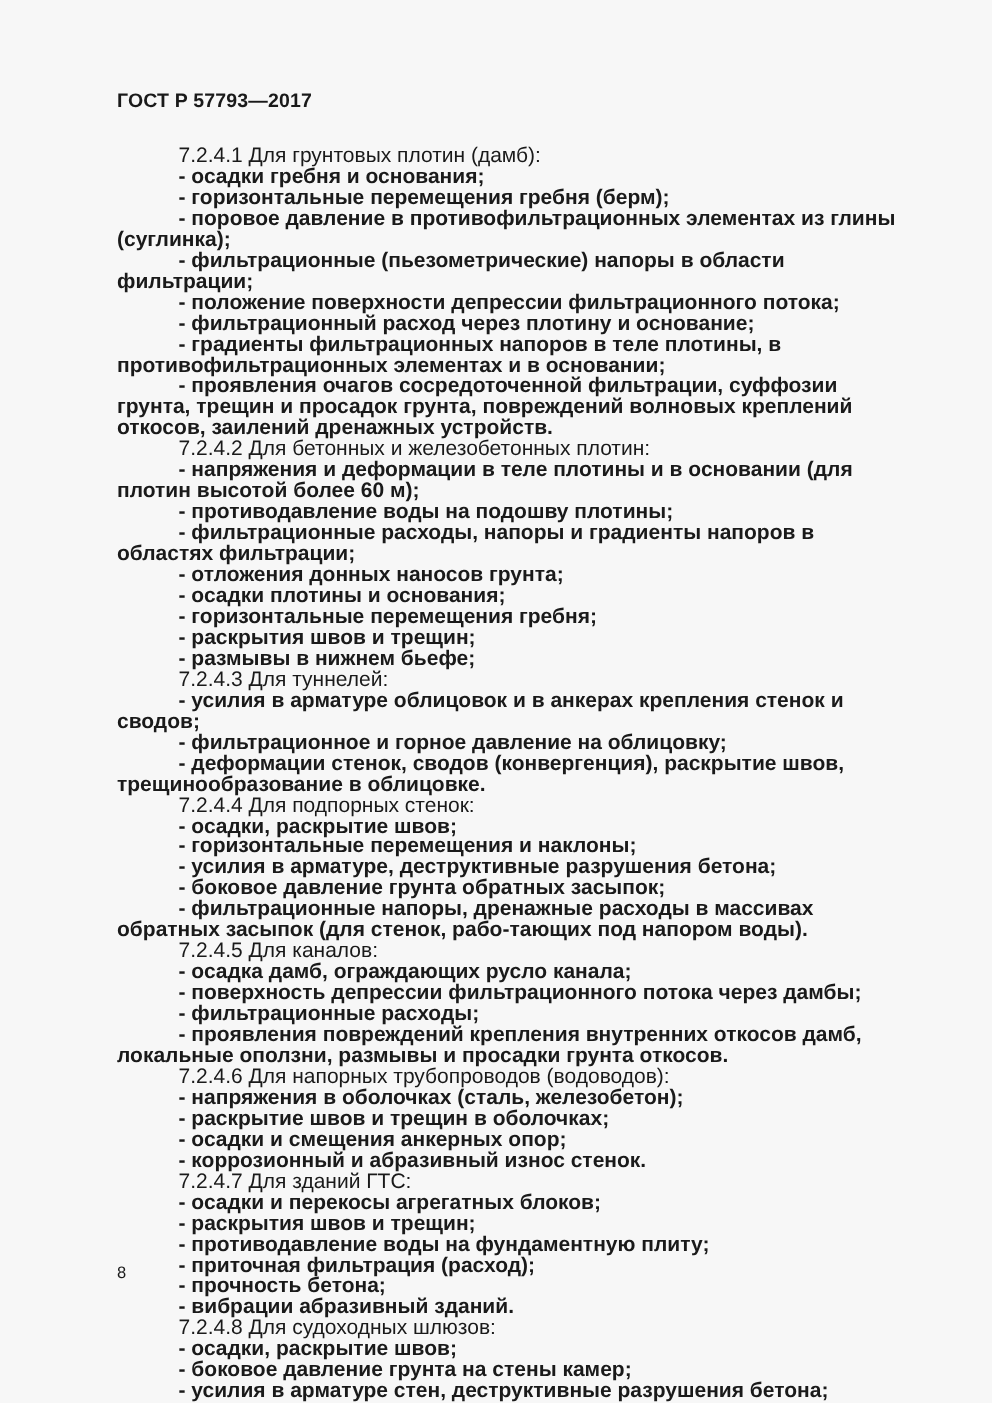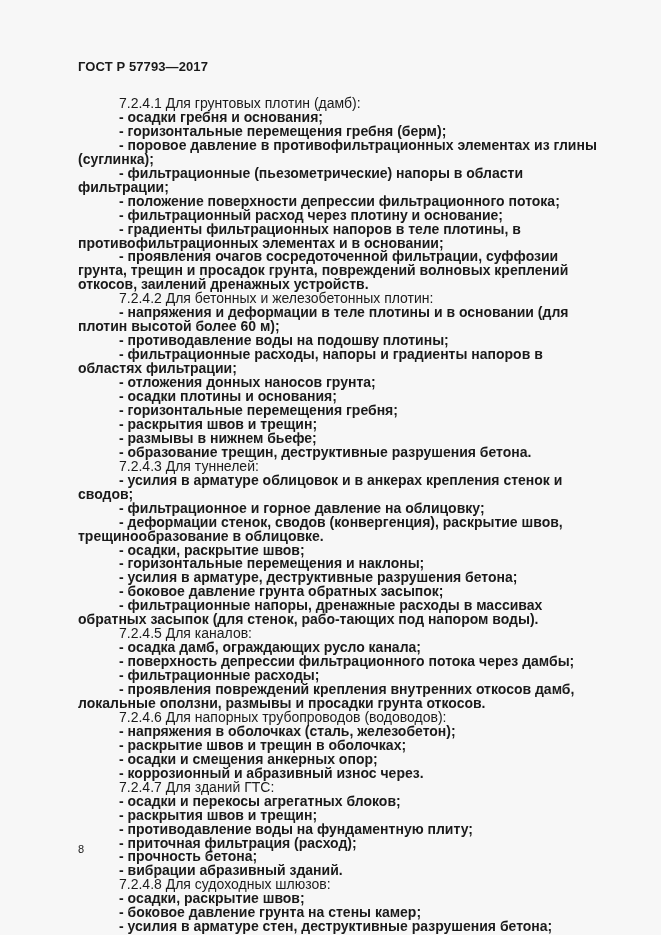--- a/index.html
+++ b/index.html
@@ -68,52 +68,52 @@
   <div>
     <div class="line">7.2.4.2 Для бетонных и железобетонных плотин:</div>
     <div class="bullet">- напряжения и деформации в теле плотины и в основании (для плотин высотой более 60 м);</div>
     <div class="bullet">- противодавление воды на подошву плотины;</div>
     <div class="bullet">- фильтрационные расходы, напоры и градиенты напоров в областях фильтрации;</div>
     <div class="bullet">- отложения донных наносов грунта;</div>
     <div class="bullet">- осадки плотины и основания;</div>
     <div class="bullet">- горизонтальные перемещения гребня;</div>
     <div class="bullet">- раскрытия швов и трещин;</div>
     <div class="bullet">- размывы в нижнем бьефе;</div>
-    <div class="bullet">- образование трещин, деструктивные разрушения бетона.</div>
   </div>
 
   <div>
     <div class="line">7.2.4.3 Для туннелей:</div>
     <div class="bullet">- усилия в арматуре облицовок и в анкерах крепления стенок и сводов;</div>
     <div class="bullet">- фильтрационное и горное давление на облицовку;</div>
     <div class="bullet">- деформации стенок, сводов (конвергенция), раскрытие швов, трещинообразование в облицовке.</div>
   </div>
 
   <div>
+    <div class="line">7.2.4.4 Для подпорных стенок:</div>
     <div class="bullet">- осадки, раскрытие швов;</div>
     <div class="bullet">- горизонтальные перемещения и наклоны;</div>
     <div class="bullet">- усилия в арматуре, деструктивные разрушения бетона;</div>
     <div class="bullet">- боковое давление грунта обратных засыпок;</div>
     <div class="bullet">- фильтрационные напоры, дренажные расходы в массивах обратных засыпок (для стенок, рабо-тающих под напором воды).</div>
   </div>
 
   <div>
     <div class="line">7.2.4.5 Для каналов:</div>
     <div class="bullet">- осадка дамб, ограждающих русло канала;</div>
     <div class="bullet">- поверхность депрессии фильтрационного потока через дамбы;</div>
     <div class="bullet">- фильтрационные расходы;</div>
     <div class="bullet">- проявления повреждений крепления внутренних откосов дамб, локальные оползни, размывы и просадки грунта откосов.</div>
   </div>
 
   <div>
     <div class="line">7.2.4.6 Для напорных трубопроводов (водоводов):</div>
     <div class="bullet">- напряжения в оболочках (сталь, железобетон);</div>
     <div class="bullet">- раскрытие швов и трещин в оболочках;</div>
     <div class="bullet">- осадки и смещения анкерных опор;</div>
-    <div class="bullet">- коррозионный и абразивный износ через.</div>
+    <div class="bullet">- коррозионный и абразивный износ стенок.</div>
   </div>
 
   <div>
     <div class="line">7.2.4.7 Для зданий ГТС:</div>
     <div class="bullet">- осадки и перекосы агрегатных блоков;</div>
     <div class="bullet">- раскрытия швов и трещин;</div>
     <div class="bullet">- противодавление воды на фундаментную плиту;</div>
     <div class="bullet">- приточная фильтрация (расход);</div>
     <div class="bullet">- прочность бетона;</div>
     <div class="bullet">- вибрации абразивный зданий.</div>

